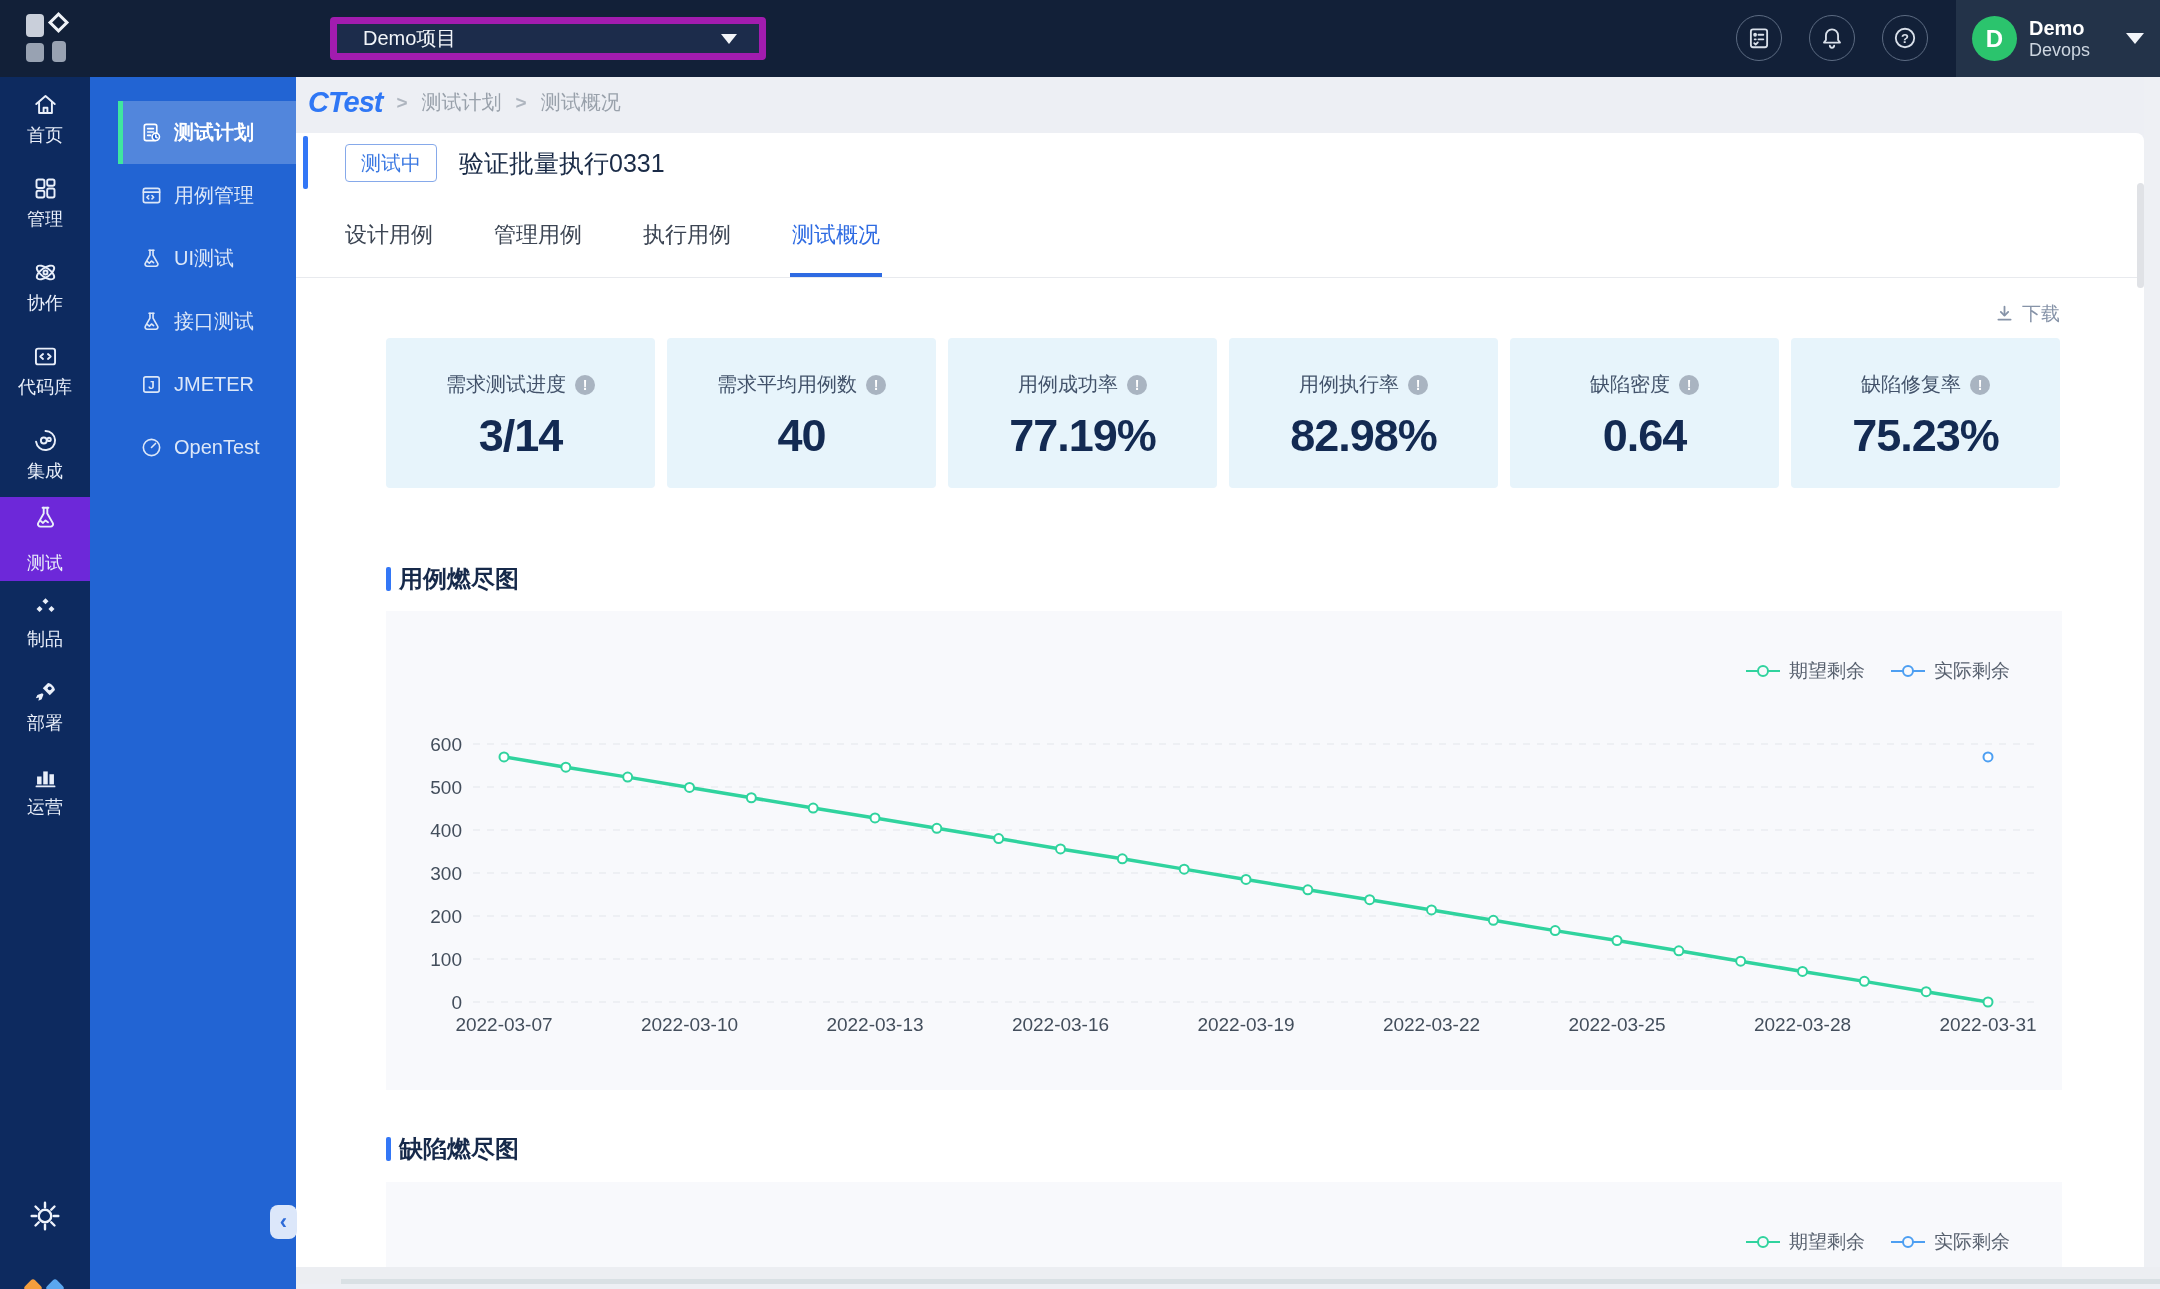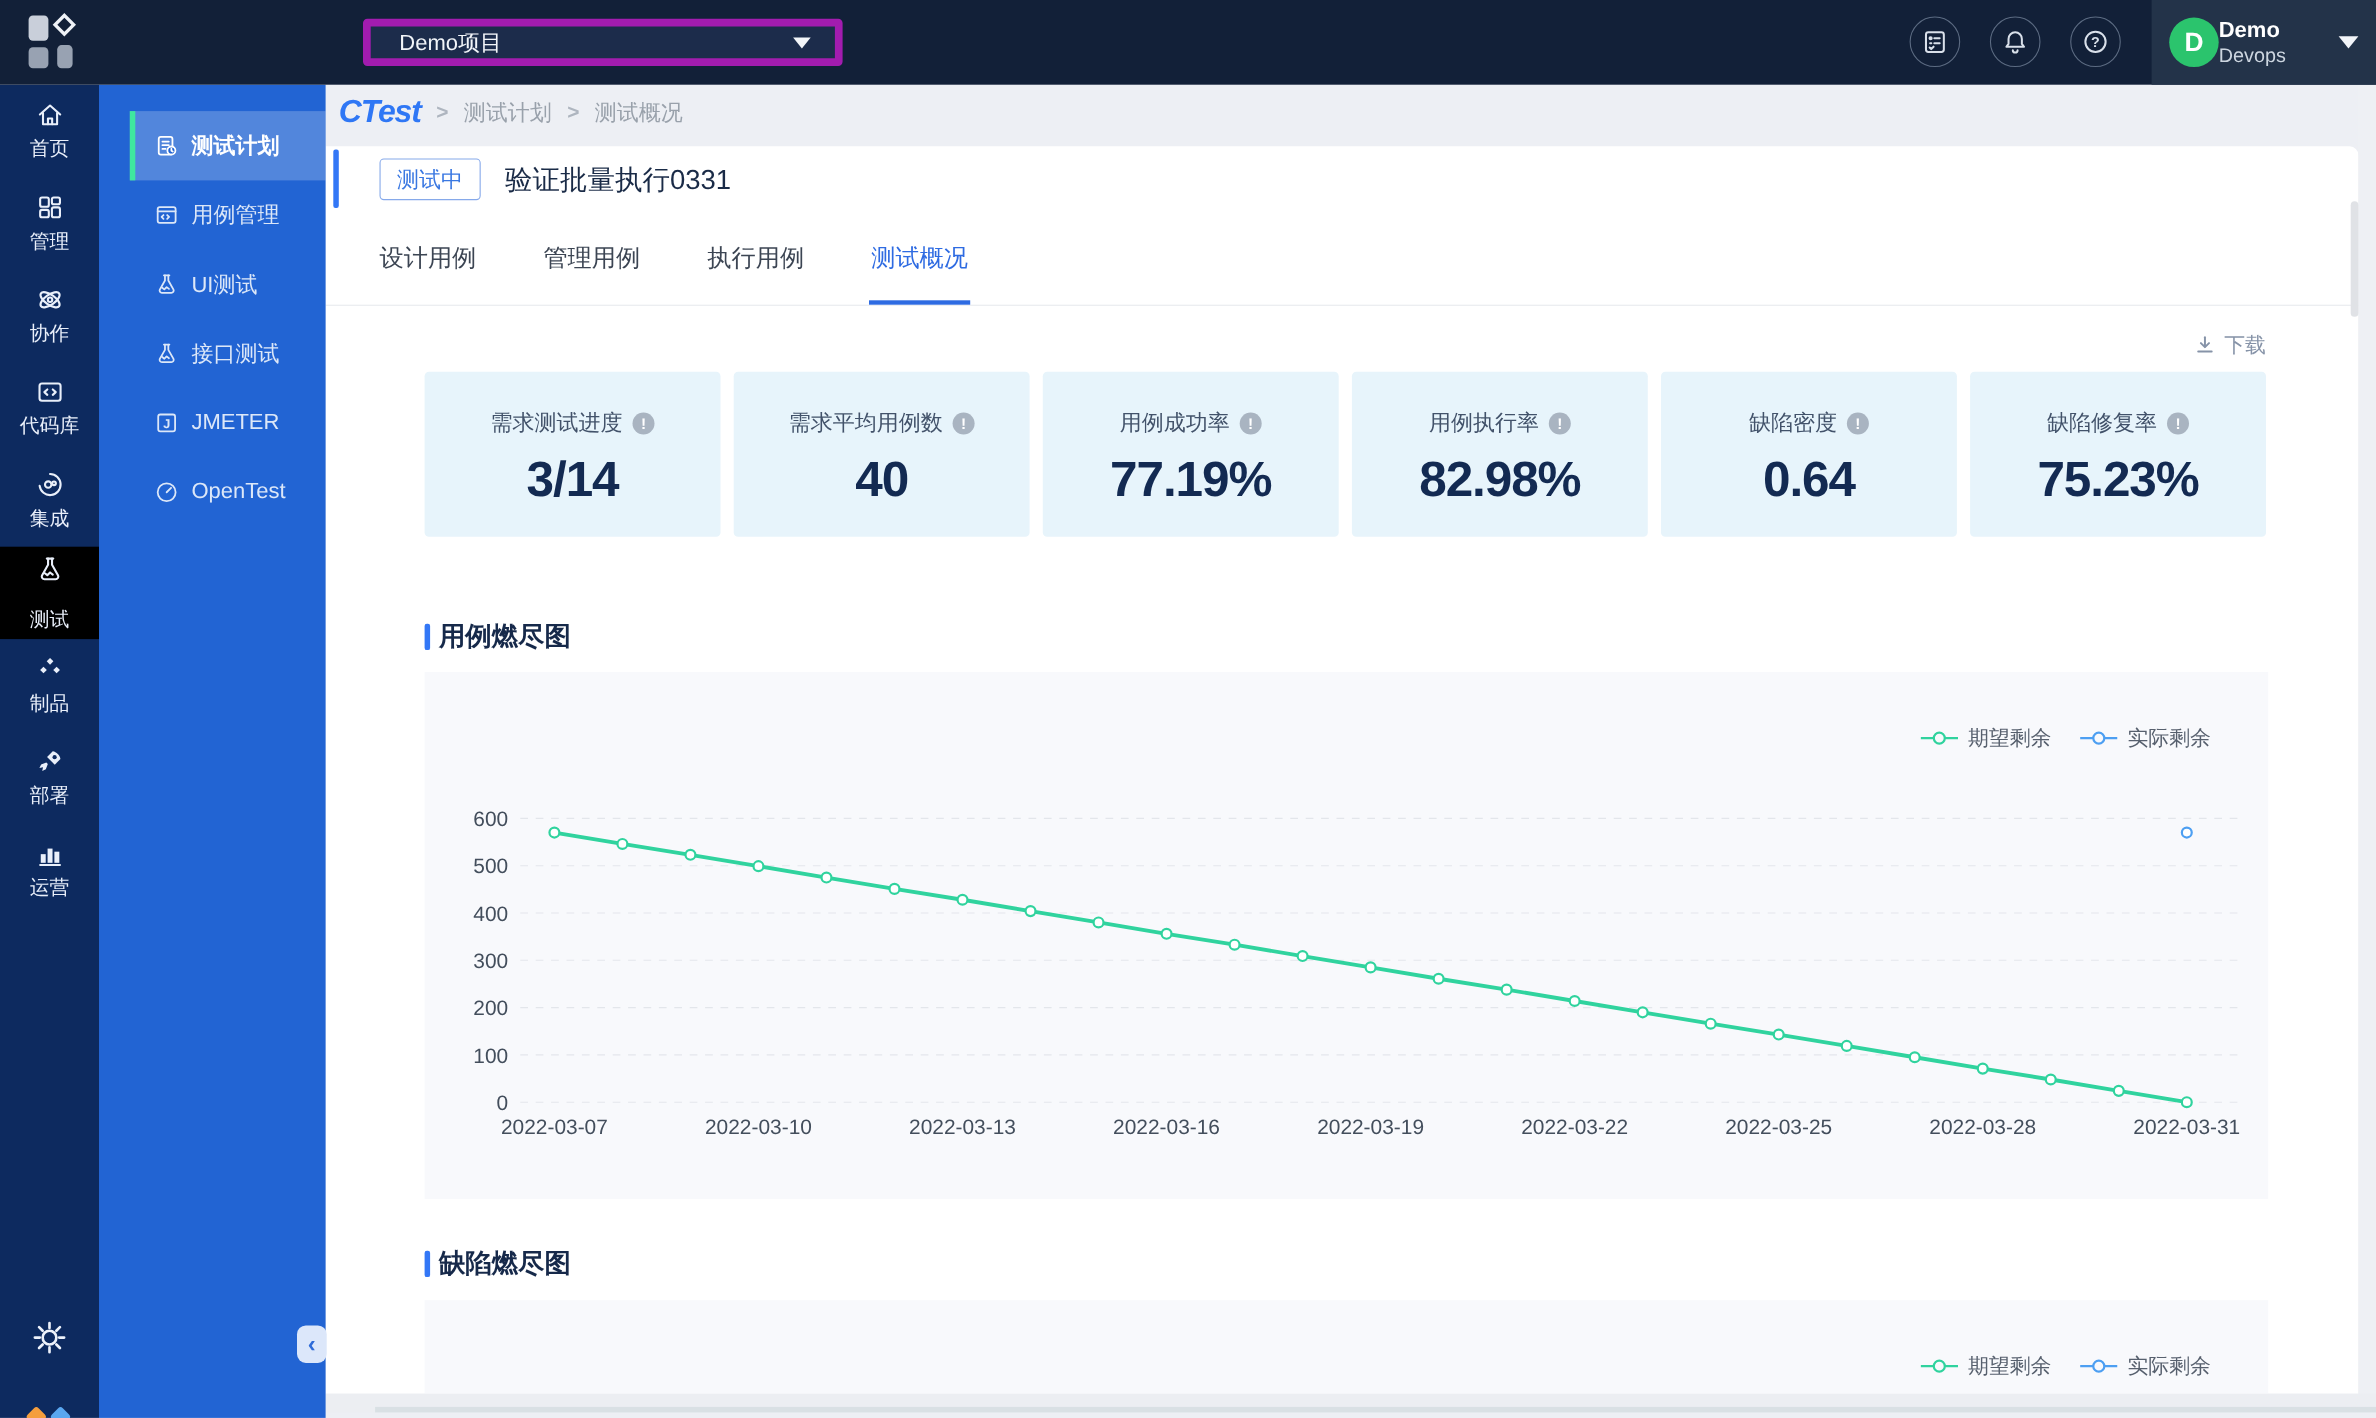--- a/index.html
+++ b/index.html
@@ -15,30 +15,30 @@
   .lg-sq3 { position:absolute; left:26px; top:29px; width:14px; height:21px; border-radius:4px; background:#98A2B2; }
   .proj-select { position:absolute; left:330px; top:17px; width:436px; height:43px; background:#1C2C4B;
     border:7px solid #a21caf; border-radius:4px; display:flex; align-items:center; color:#F2F5F9;
     font-size:20px; padding:0 22px 0 26px; cursor:pointer; }
   .proj-select .grow { flex:1; }
   .caret-down { width:0; height:0; border-left:8px solid transparent; border-right:8px solid transparent; border-top:10px solid #F2F5F9; }
   .tb-icons { position:absolute; right:232px; top:15px; display:flex; gap:27px; }
   .tb-icon-btn { width:46px; height:46px; border-radius:50%; border:1.5px solid #5C6B82; display:flex; align-items:center; justify-content:center; color:#D9E0EA; cursor:pointer; }
   .user-panel { position:absolute; right:0; top:0; width:204px; height:77px; background:#233349; display:flex; align-items:center; cursor:pointer; }
   .avatar { width:45px; height:45px; border-radius:50%; background:#2BC46D; color:#fff; font-size:24px; font-weight:bold; display:flex; align-items:center; justify-content:center; margin-left:16px; }
-  .user-names { line-height:1.15; }
+  .user-names { margin-left:12px; line-height:1.15; }
   .user-name { color:#FFFFFF; font-size:20px; font-weight:bold; }
   .user-org { color:#CColor,#CDD6E0; color:#CDD6E0; font-size:18px; }
   .user-caret { margin-left:auto; margin-right:16px; width:0; height:0; border-left:9px solid transparent; border-right:9px solid transparent; border-top:11px solid #F2F5F9; }
 
   
   #rail { position:absolute; left:0; top:77px; width:90px; height:1212px; background:#0D2A5F; z-index:20; }
   .rail-item { height:84px; display:flex; flex-direction:column; align-items:center; justify-content:center; gap:5px; color:#E9EFFA; cursor:pointer; }
   .rail-item .lbl { font-size:18px; }
-  .rail-item.active { background:#000000;gap:20px; }
+  .rail-item.active { background:#6d28d9;gap:20px; }
   .rail-gear { position:absolute; left:0; top:1122px; width:90px; display:flex; justify-content:center; color:#EDF2FB; cursor:pointer; }
   .rail-logo4 { position:absolute; left:23px; top:1202px; width:44px; height:42px; cursor:pointer; }
   .d4 { position:absolute; width:14px; height:14px; border-radius:3px; transform:rotate(45deg); }
   .d4.o { left:3px;  top:2px;  background:#F59E3D; }
   .d4.b { left:25px; top:2px;  background:#5AA7F0; }
 
   
   #subsidebar { position:absolute; left:90px; top:77px; width:206px; height:1212px; background:#2264D3; z-index:20; padding-top:24px; }
   .sub-item { position:relative; height:63px; display:flex; align-items:center; color:#DCE7F8; cursor:pointer; }
   .sub-item svg { position:absolute; left:50px; }

